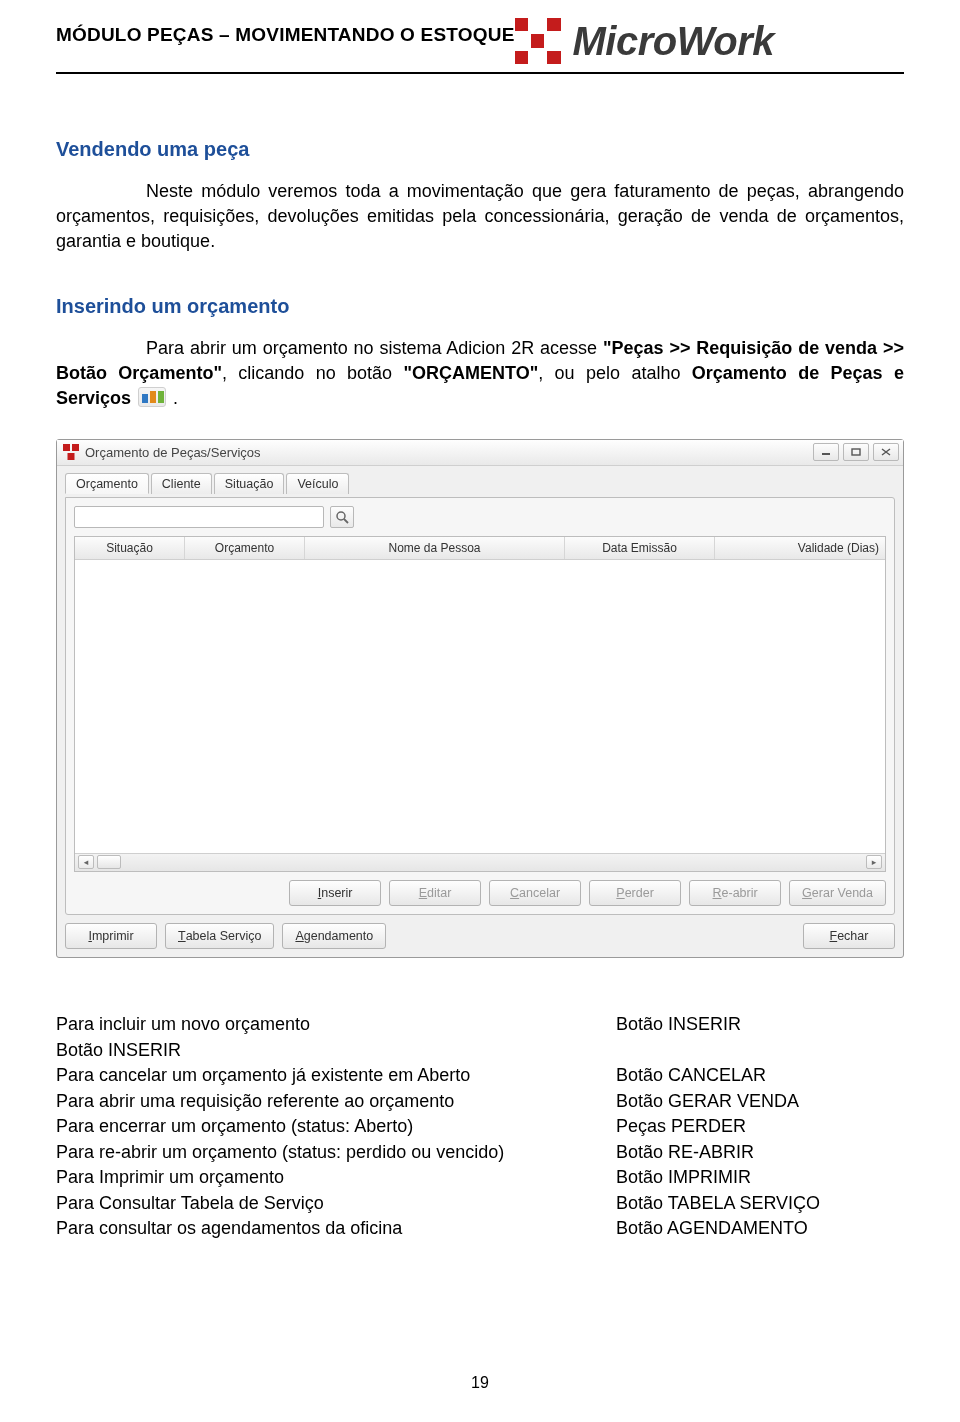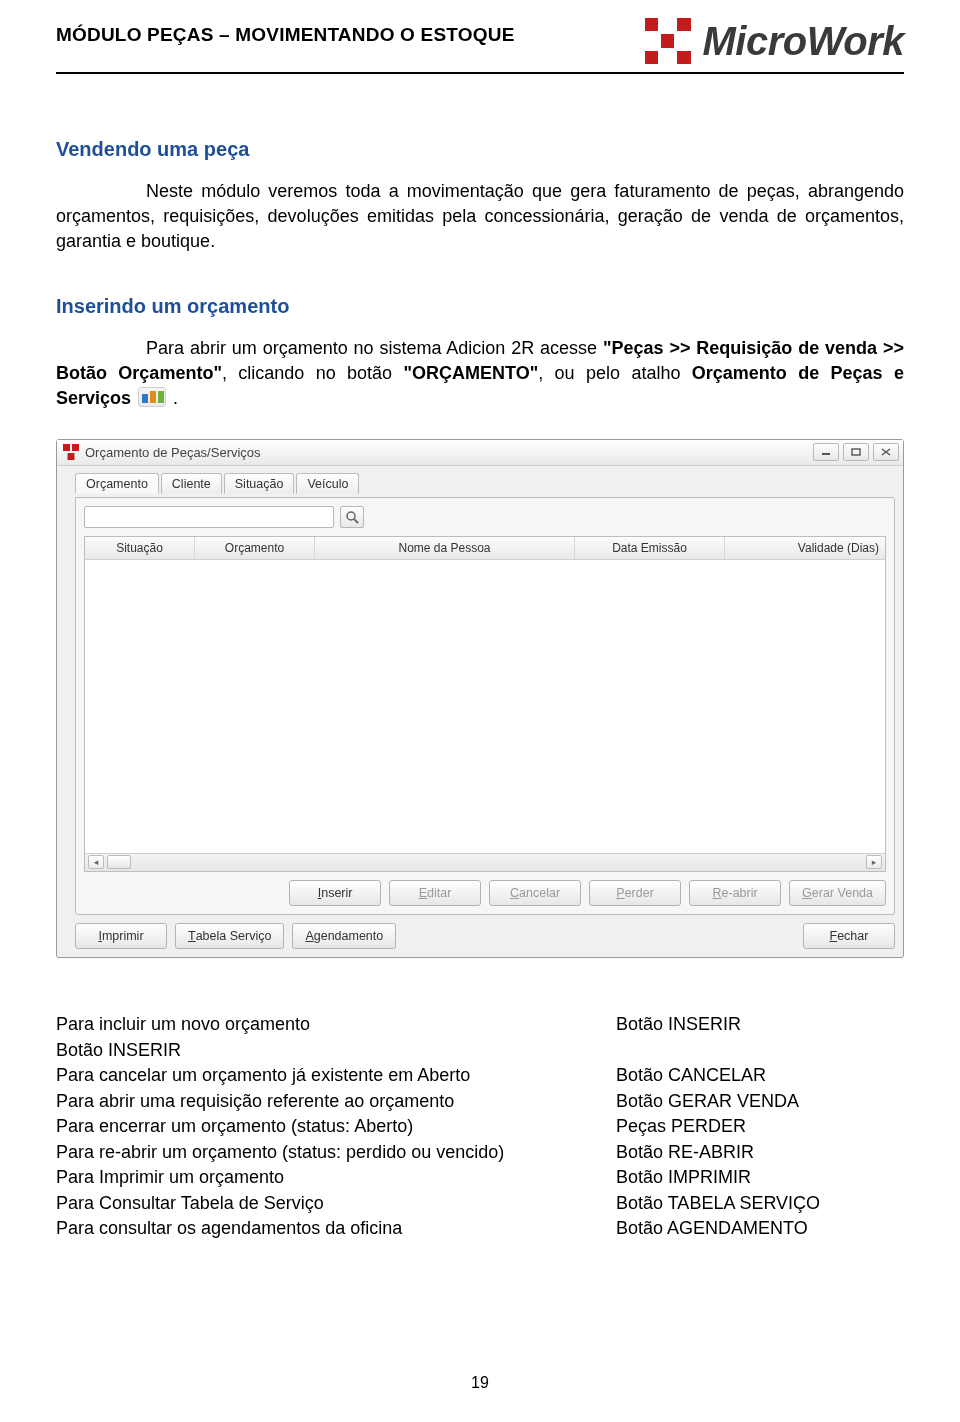--- a/index.html
+++ b/index.html
@@ -11,21 +11,20 @@
     font-family: Verdana, Geneva, sans-serif;
     color: #000;
     position: relative;
   }
   .page {
     padding: 18px 56px 0 56px;
   }
   
   .doc-header {
     display: flex;
-    justify-content: space-between;
     align-items: flex-start;
   }
   .doc-title {
     font-weight: bold;
     font-size: 19px;
     letter-spacing: 0.2px;
     padding-top: 6px;
   }
   .logo-wrap {
     display: flex;
@@ -117,21 +116,21 @@
   .tb-title { flex:1; color:#444; font-size:13px; }
   .tb-controls { display:flex; gap:4px; }
   .tb-btn {
     width:26px; height:18px;
     border:1px solid #b9b9b9;
     border-radius:2px;
     background: linear-gradient(180deg,#fdfdfd,#e8e8e8);
     display:flex; align-items:center; justify-content:center;
     font-size:10px; color:#555;
   }
-  .win-body { padding: 6px 8px 8px 18px; }
+  .win-body { padding: 6px 8px 8px 8px; }
   .tabs { display:flex; gap:2px; margin-bottom:4px; }
   .tab {
     padding: 3px 10px 2px 10px;
     border:1px solid #bdbdbd;
     border-bottom: none;
     border-radius: 3px 3px 0 0;
     background: linear-gradient(180deg,#fff,#ededed);
     font-size:12.5px;
     color:#333;
     position:relative;

